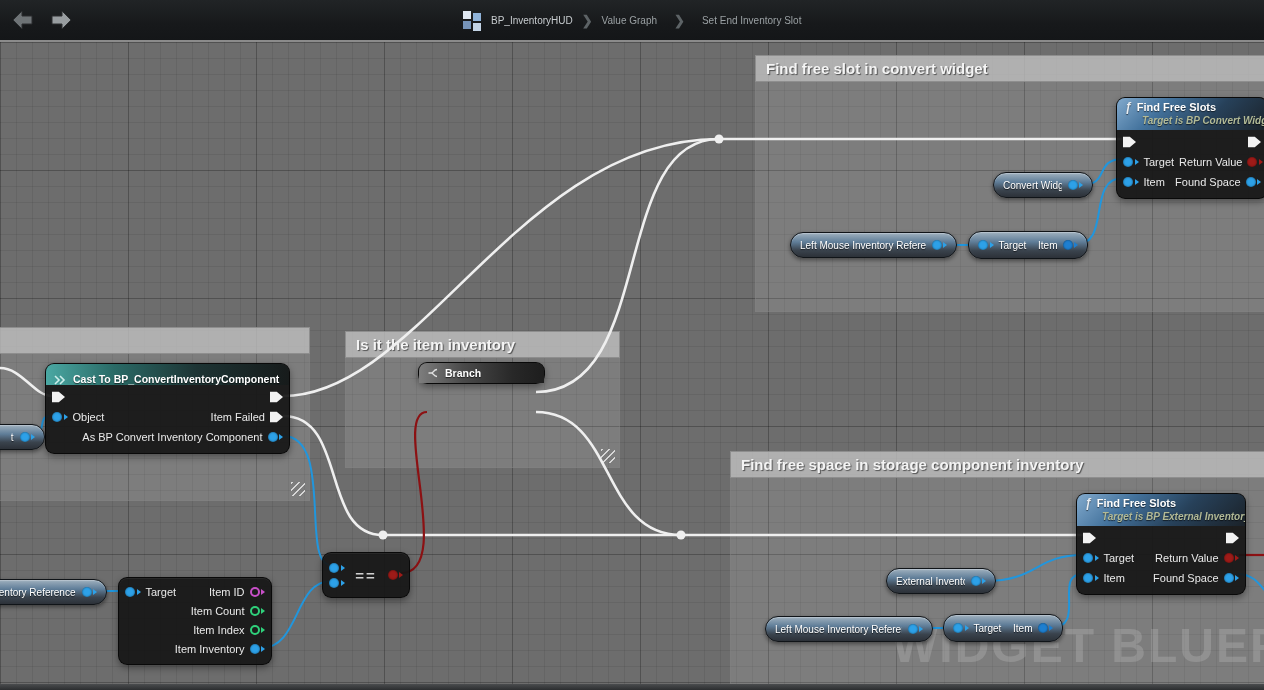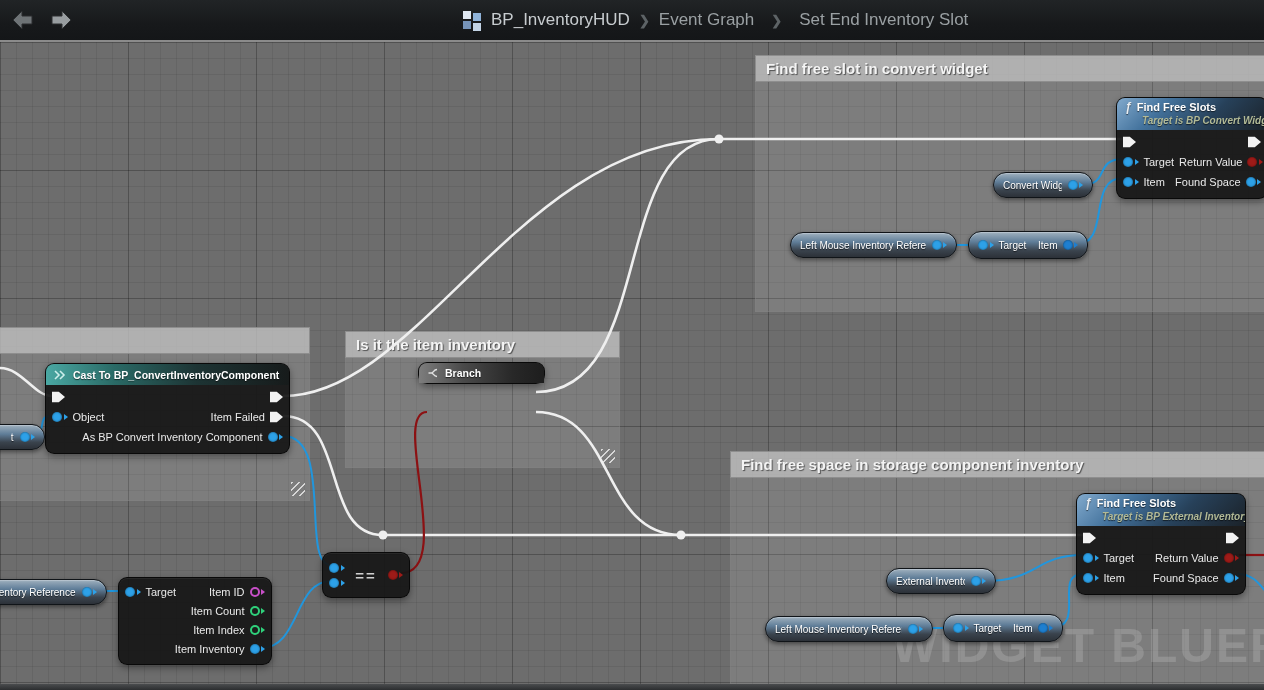--- a/index.html
+++ b/index.html
@@ -10,21 +10,21 @@
     background:#1a1c1e;
   }
   
   #topbar {
     position:absolute; left:0; top:0; width:1264px; height:40px;
     background:linear-gradient(180deg,#212426,#17191b 60%,#141618);
     z-index:50; display:flex; align-items:center;
   }
   .navbtn { width:30px; height:26px; margin-left:8px; display:flex; align-items:center; justify-content:center; cursor:pointer; }
   #breadcrumb { position:absolute; left:462px; top:0; height:40px; display:flex; align-items:center; gap:9px; }
-  .crumb { font-size:17px; color:#9aa0a3; white-space:nowrap; }
+  .crumb { font-size:10px; color:#9aa0a3; white-space:nowrap; }
   .crumb.first { color:#c7cccf; }
   .crumb-sep { font-size:13px; color:#5d6366; font-weight:bold; }
   
   #graph {
     position:absolute; left:0; top:40px; width:1264px; height:650px;
     background-color:#6d6d6d;
     background-image:
       linear-gradient(rgba(0,0,0,0.20) 1px, transparent 1px),
       linear-gradient(90deg, rgba(0,0,0,0.20) 1px, transparent 1px),
       linear-gradient(rgba(0,0,0,0.07) 1px, transparent 1px),
@@ -68,21 +68,21 @@
     background:rgba(21,21,21,0.93);
     border:1px solid rgba(5,5,5,0.8); border-radius:9px;
     box-shadow:0 3px 7px rgba(0,0,0,0.38), inset 0 1px 0 rgba(255,255,255,0.06);
     color:#e8e8e8;
   }
   .nhead {
     display:flex; align-items:center; gap:6px; padding:0 8px; height:21px;
     border-radius:8px 8px 0 0; font-size:10.5px; font-weight:bold; color:#fff;
     white-space:nowrap; overflow:hidden; text-shadow:0 1px 1px rgba(0,0,0,0.6);
   }
-  .nhead.cast { background:linear-gradient(90deg,#4aa8a3 0%,#2a6a66 28%,#1d3434 62%,#171b1b 100%); }
+  .nhead.cast { background:linear-gradient(90deg,#4aa8a3 0%,#2a6a66 28%,#1d3434 62%,#171b1b 100%);align-items:flex-end; }
   .nhead.gray { background:linear-gradient(90deg,#7d7d7d 0%,#4a4a4a 35%,#282828 75%,#1d1d1d 100%); height:20px; }
   .nhead.fn {
     display:block; height:32px; padding:3px 8px 0 8px;
     background:linear-gradient(135deg,#82aacd 0%,#43729c 30%,#27415a 62%,#1b2229 100%);
     border-radius:8px 8px 0 0;
   }
   .fn-title { display:flex; align-items:center; gap:5px; font-size:11px; font-weight:bold; color:#fff; line-height:13px; }
   .fn-sub { font-size:10px; font-style:italic; color:#b2ba97; line-height:13px; padding-left:17px; }
   .fglyph { font-style:italic; font-weight:bold; font-size:12px; color:#e9eef3; }
   .rows { padding:2px 0 6px 0; }
@@ -487,20 +487,20 @@
       <span id="bp-icon">
         <svg width="20" height="22">
           <rect x="1" y="2" width="8" height="8" fill="#dfe8f2"></rect>
           <rect x="11" y="4" width="8" height="8" fill="#8fb3d9"></rect>
           <rect x="1" y="12" width="8" height="8" fill="#7693b8"></rect>
           <rect x="11" y="14" width="8" height="8" fill="#c3d4e6"></rect>
         </svg>
       </span>
       <span class="crumb first">BP_InventoryHUD</span>
       <span class="crumb-sep">❯</span>
-      <span class="crumb">Event Graph</span>
+      <span class="crumb">Value Graph</span>
       <span class="crumb-sep" style="margin-left:8px;">❯</span>
       <span class="crumb" style="margin-left:8px;">Set End Inventory Slot</span>
     </div>
   </div>
 
   <div id="bottomedge"></div>
 </div>
 
 </body></html>

